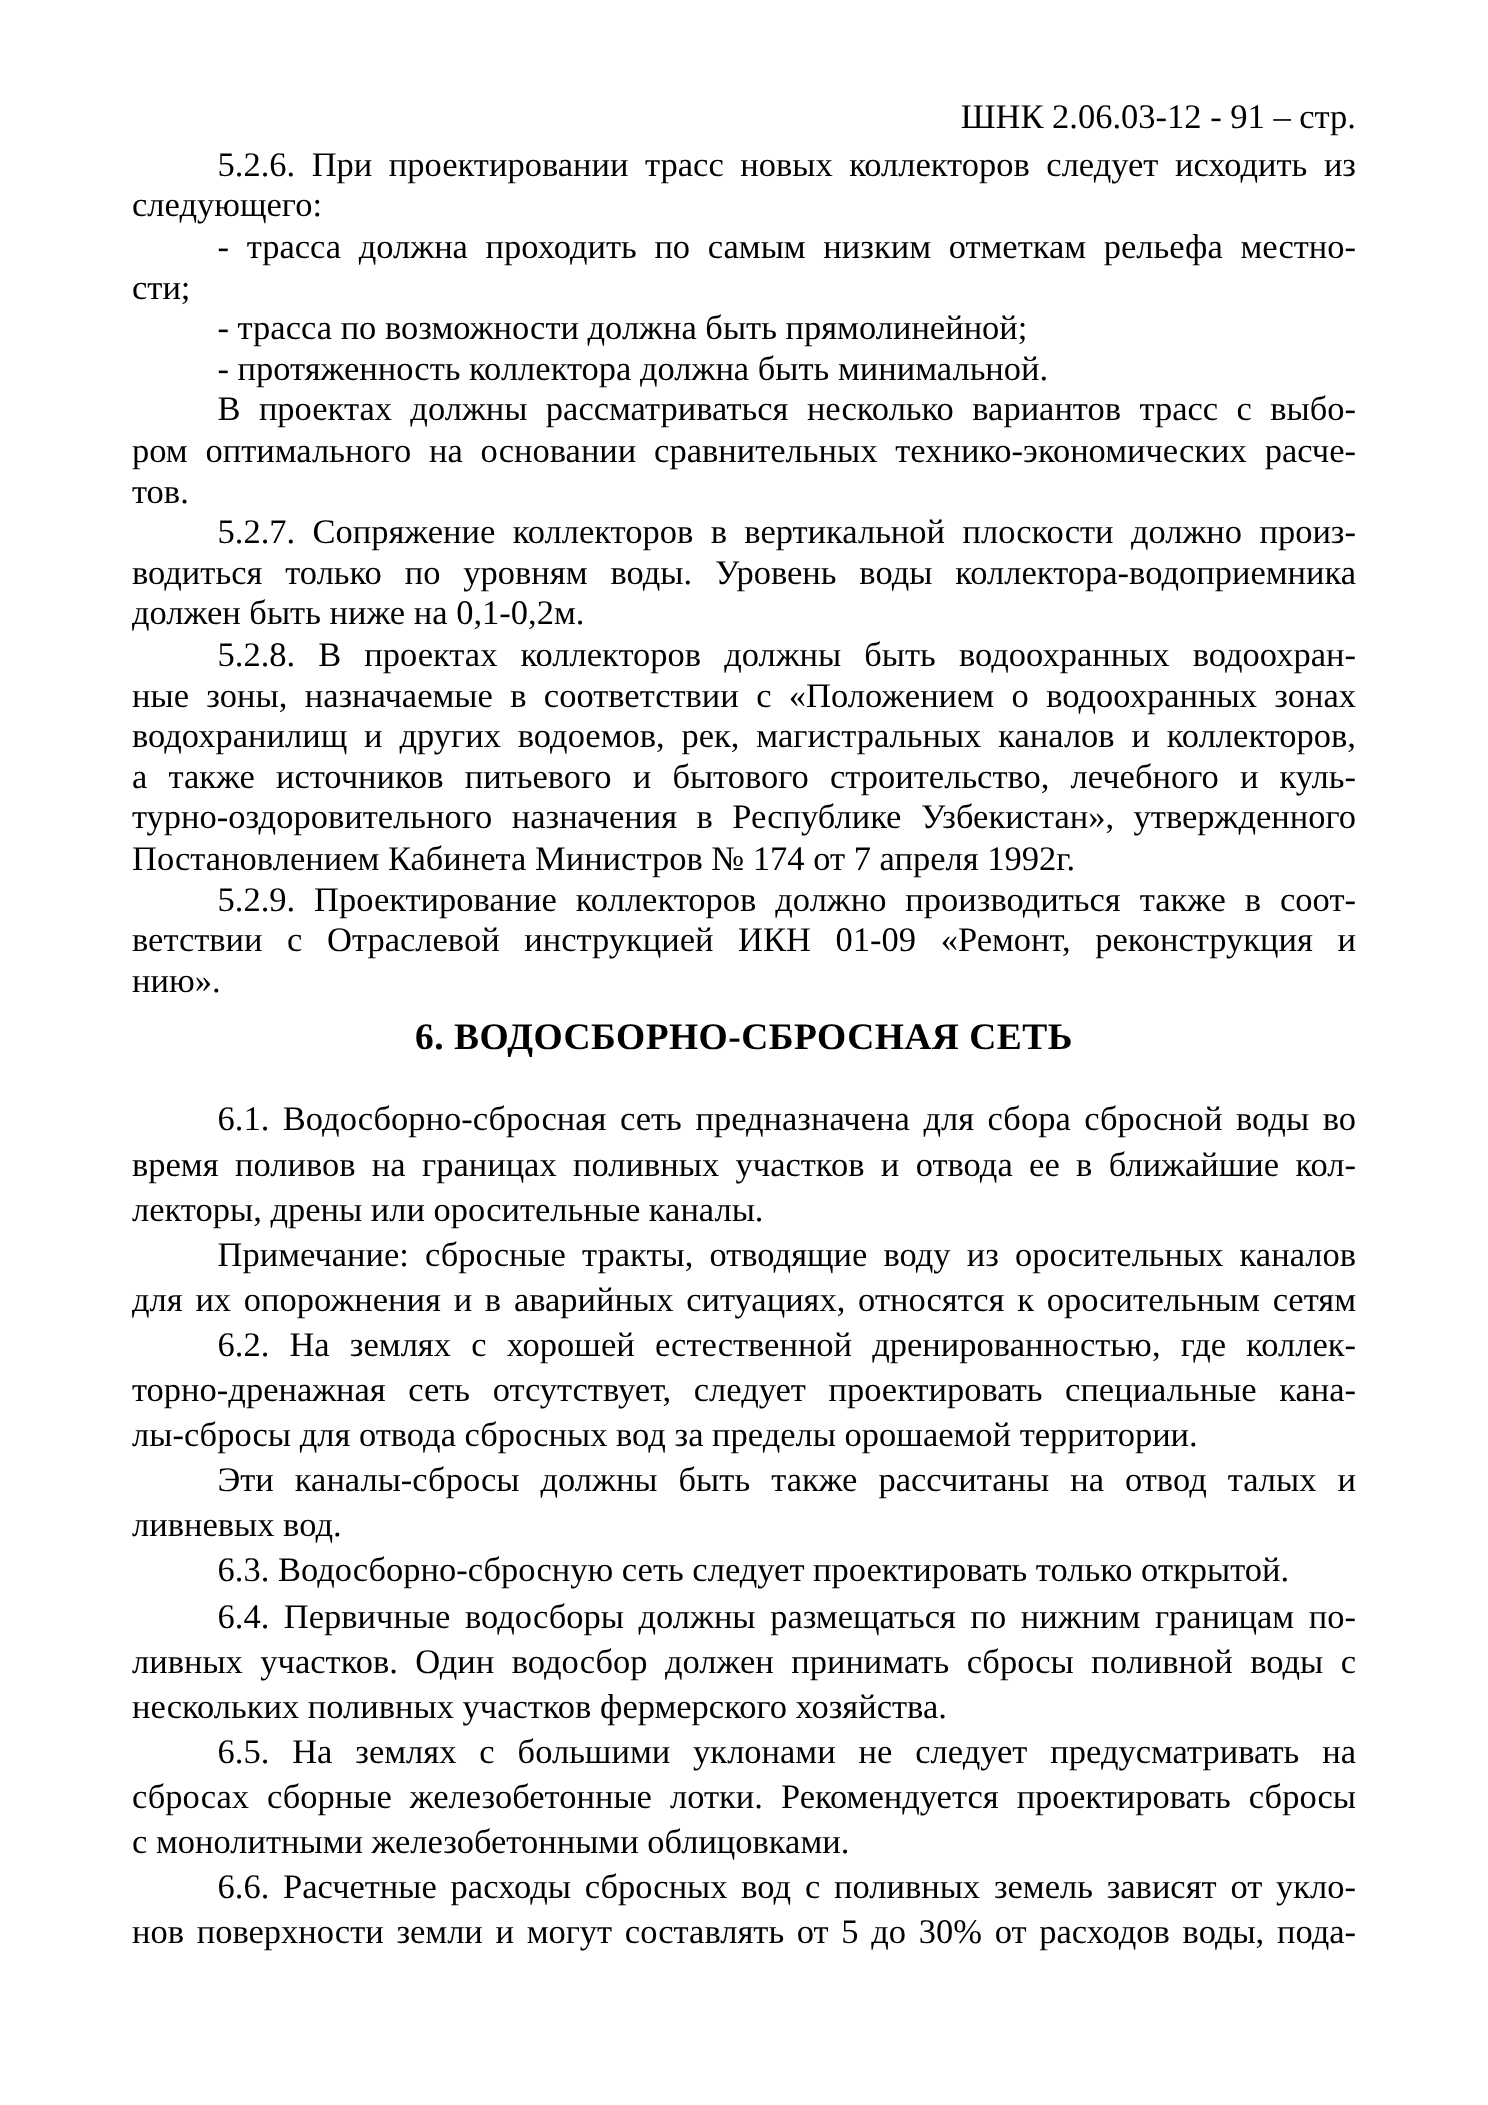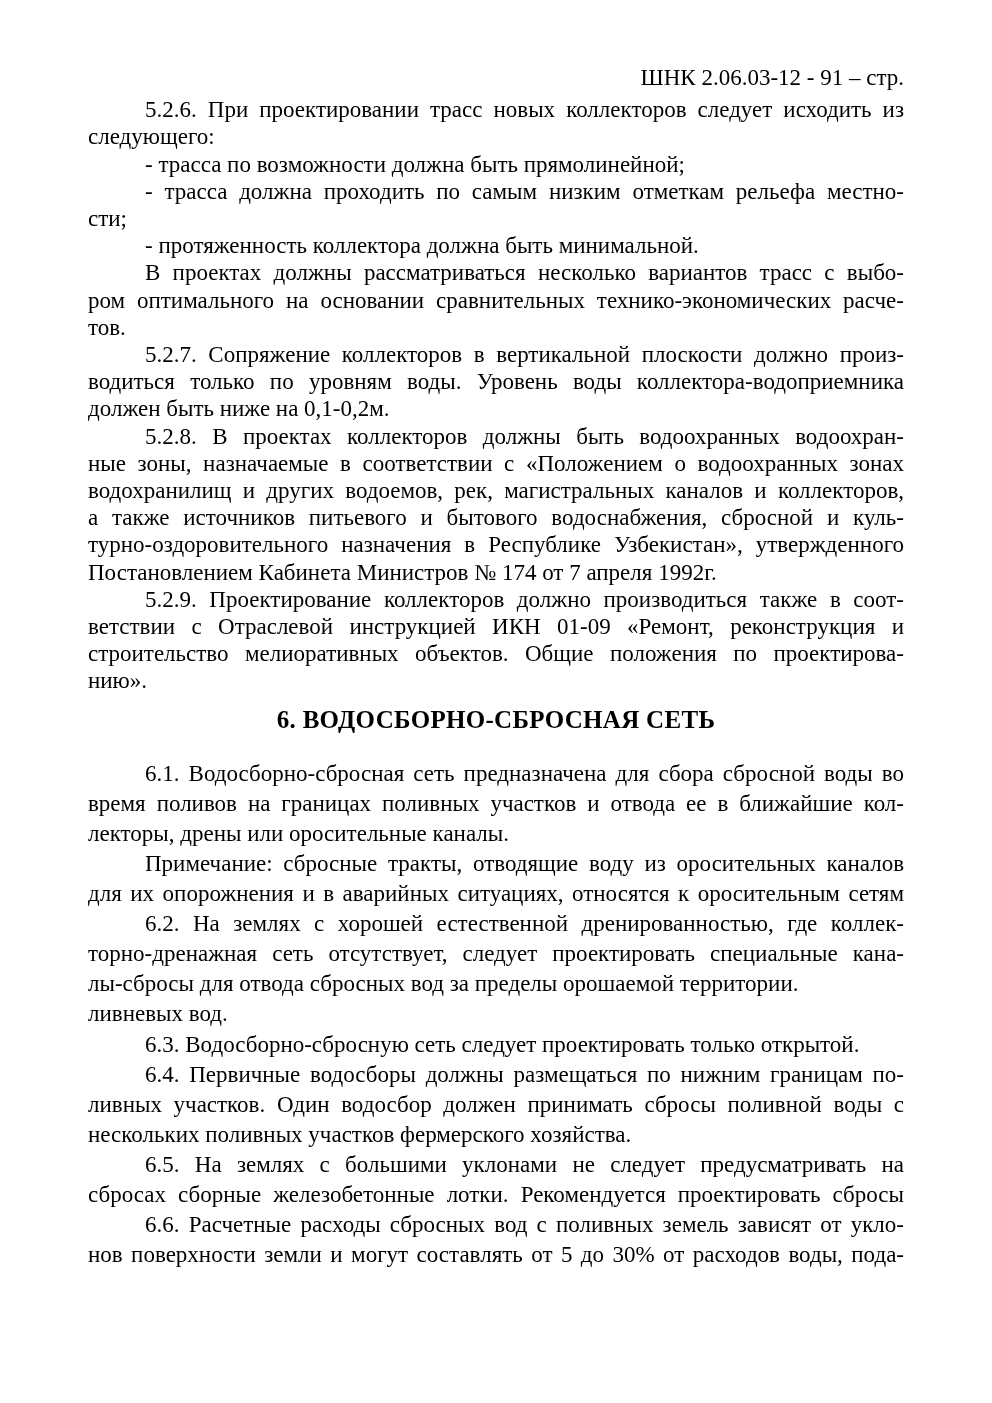--- a/index.html
+++ b/index.html
@@ -57,82 +57,83 @@
 
 <div class="page">
   <div class="content">
     <div class="header">ШНК 2.06.03-12 - 91 – стр.</div>
     <div>
         <div class="para sec1">
           <div class="ln indent just">5.2.6. При проектировании трасс новых коллекторов следует исходить из</div>
           <div class="ln">следующего:</div>
         </div>
         <div class="para sec1">
-          <div class="ln indent">- трасса по возможности должна быть прямолинейной;</div>
+          <div class="ln indent just">- трасса должна проходить по самым низким отметкам рельефа местно-</div>
+          <div class="ln">сти;</div>
         </div>
         <div class="para sec1">
-          <div class="ln indent just">- трасса должна проходить по самым низким отметкам рельефа местно-</div>
-          <div class="ln">сти;</div>
+          <div class="ln indent">- трасса по возможности должна быть прямолинейной;</div>
         </div>
         <div class="para sec1">
           <div class="ln indent">- протяженность коллектора должна быть минимальной.</div>
         </div>
         <div class="para sec1">
           <div class="ln indent just">В проектах должны рассматриваться несколько вариантов трасс с выбо-</div>
           <div class="ln just">ром оптимального на основании сравнительных технико-экономических расче-</div>
           <div class="ln">тов.</div>
         </div>
         <div class="para sec1">
           <div class="ln indent just">5.2.7. Сопряжение коллекторов в вертикальной плоскости должно произ-</div>
           <div class="ln just">водиться только по уровням воды. Уровень воды коллектора-водоприемника</div>
           <div class="ln">должен быть ниже на 0,1-0,2м.</div>
         </div>
         <div class="para sec1">
           <div class="ln indent just">5.2.8. В проектах коллекторов должны быть водоохранных водоохран-</div>
           <div class="ln just">ные зоны, назначаемые в соответствии с «Положением о водоохранных зонах</div>
           <div class="ln just">водохранилищ и других водоемов, рек, магистральных каналов и коллекторов,</div>
-          <div class="ln just">а также источников питьевого и бытового водоснабжения, сбросной и куль-</div>
+          <div class="ln just">а также источников питьевого и бытового строительство, лечебного и куль-</div>
           <div class="ln just">турно-оздоровительного назначения в Республике Узбекистан», утвержденного</div>
           <div class="ln">Постановлением Кабинета Министров № 174 от 7 апреля 1992г.</div>
         </div>
         <div class="para sec1">
           <div class="ln indent just">5.2.9. Проектирование коллекторов должно производиться также в соот-</div>
           <div class="ln just">ветствии с Отраслевой инструкцией ИКН 01-09 «Ремонт, реконструкция и</div>
-          <div class="ln just">строительство мелиоративных объектов. Общие положения по проектирова-</div>
           <div class="ln">нию».</div>
         </div>
         <div class="heading">6. ВОДОСБОРНО-СБРОСНАЯ СЕТЬ</div>
         <div class="para sec2">
           <div class="ln indent just">6.1. Водосборно-сбросная сеть предназначена для сбора сбросной воды во</div>
           <div class="ln just">время поливов на границах поливных участков и отвода ее в ближайшие кол-</div>
           <div class="ln">лекторы, дрены или оросительные каналы.</div>
         </div>
         <div class="para sec2">
           <div class="ln indent just">Примечание: сбросные тракты, отводящие воду из оросительных каналов</div>
           <div class="ln just">для их опорожнения и в аварийных ситуациях, относятся к оросительным сетям</div>
         </div>
         <div class="para sec2">
           <div class="ln indent just">6.2. На землях с хорошей естественной дренированностью, где коллек-</div>
           <div class="ln just">торно-дренажная сеть отсутствует, следует проектировать специальные кана-</div>
           <div class="ln">лы-сбросы для отвода сбросных вод за пределы орошаемой территории.</div>
         </div>
         <div class="para sec2">
+          <div class="ln indent just">Эти каналы-сбросы должны быть также рассчитаны на отвод талых и</div>
           <div class="ln">ливневых вод.</div>
         </div>
         <div class="para sec2">
           <div class="ln indent">6.3. Водосборно-сбросную сеть следует проектировать только открытой.</div>
         </div>
         <div class="para sec2">
           <div class="ln indent just">6.4. Первичные водосборы должны размещаться по нижним границам по-</div>
           <div class="ln just">ливных участков. Один водосбор должен принимать сбросы поливной воды с</div>
           <div class="ln">нескольких поливных участков фермерского хозяйства.</div>
         </div>
         <div class="para sec2">
           <div class="ln indent just">6.5. На землях с большими уклонами не следует предусматривать на</div>
           <div class="ln just">сбросах сборные железобетонные лотки. Рекомендуется проектировать сбросы</div>
+          <div class="ln">с монолитными железобетонными облицовками.</div>
         </div>
         <div class="para sec2">
           <div class="ln indent just">6.6. Расчетные расходы сбросных вод с поливных земель зависят от укло-</div>
           <div class="ln just">нов поверхности земли и могут составлять от 5 до 30% от расходов воды, пода-</div>
         </div>
       </div>
   </div>
 </div>
 
 </body></html>

